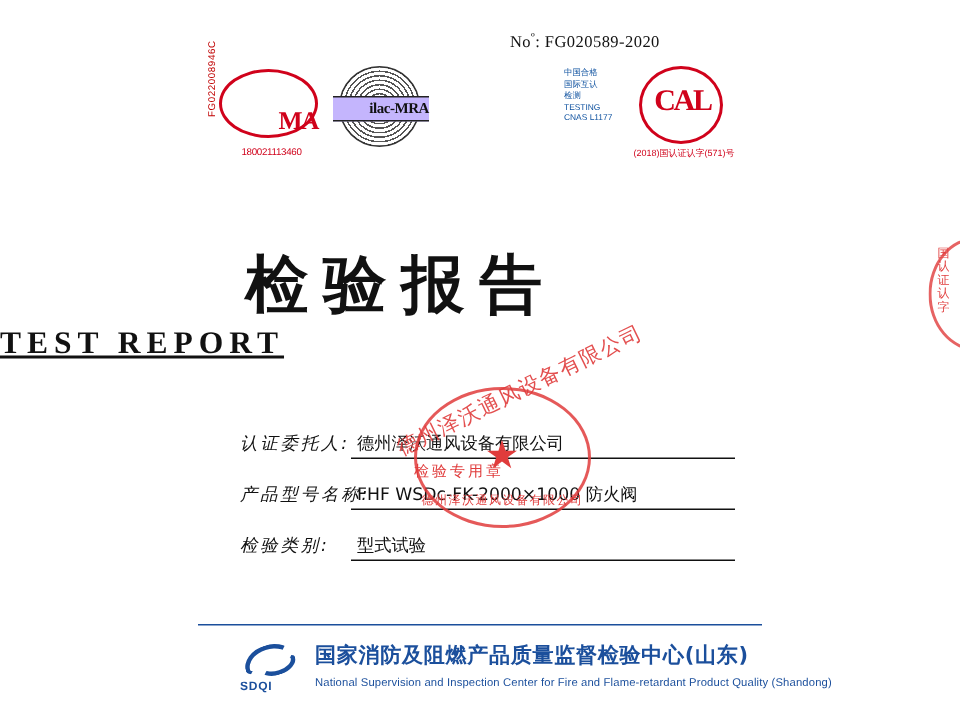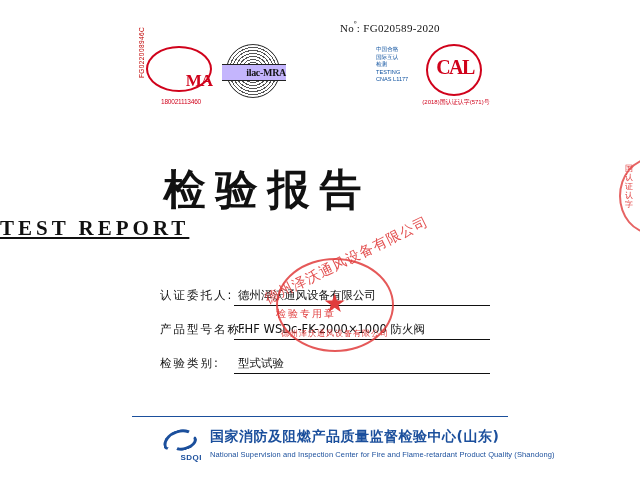--- a/index.html
+++ b/index.html
@@ -250,20 +250,21 @@
   }
   .field-label {
     position: absolute;
     left: 0;
     top: 0;
     font-size: 11.5px;
     letter-spacing: 2px;
     color: #111;
     font-family: "DejaVu Sans", sans-serif;
     white-space: nowrap;
+    font-style: italic;
   }
   .field-value {
     position: absolute;
     left: 78px;
     top: 0;
     font-size: 11.5px;
     color: #111;
     font-family: "DejaVu Sans", sans-serif;
     white-space: nowrap;
   }
@@ -421,21 +422,21 @@
     border-top-color: transparent;
     border-left-color: transparent;
     transform: rotate(-18deg);
     box-sizing: border-box;
   }
   .sdqi-logo .sdqi-text {
     position: absolute;
     left: 0;
     top: 27px;
     width: 42px;
-    text-align: right;
+    text-align: left;
     font-size: 8px;
     font-weight: bold;
     color: #1b4f9c;
     letter-spacing: 0.5px;
     font-family: "Liberation Sans", sans-serif;
   }
   .footer-cn {
     position: absolute;
     left: 78px;
     top: 4px;

